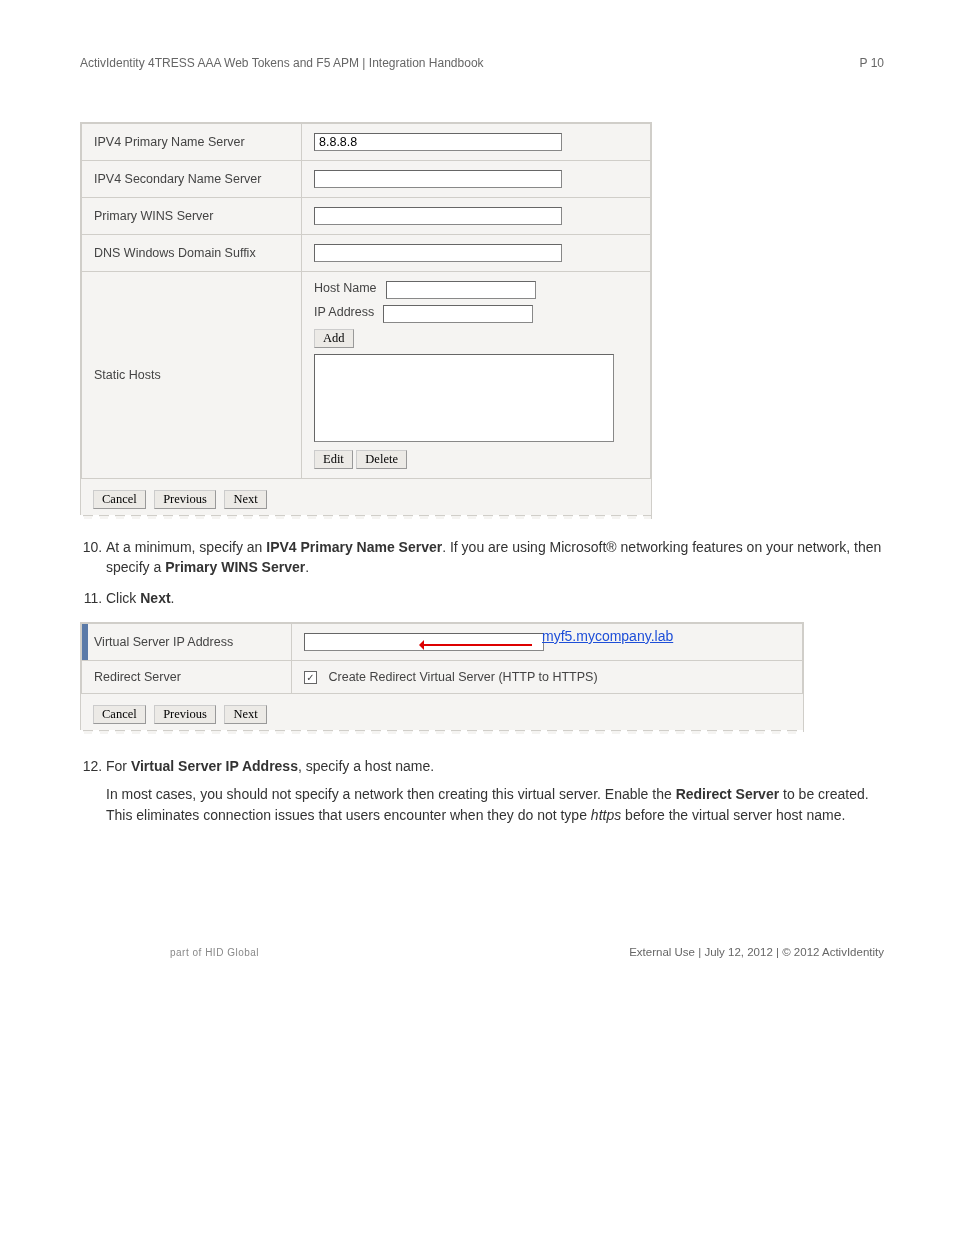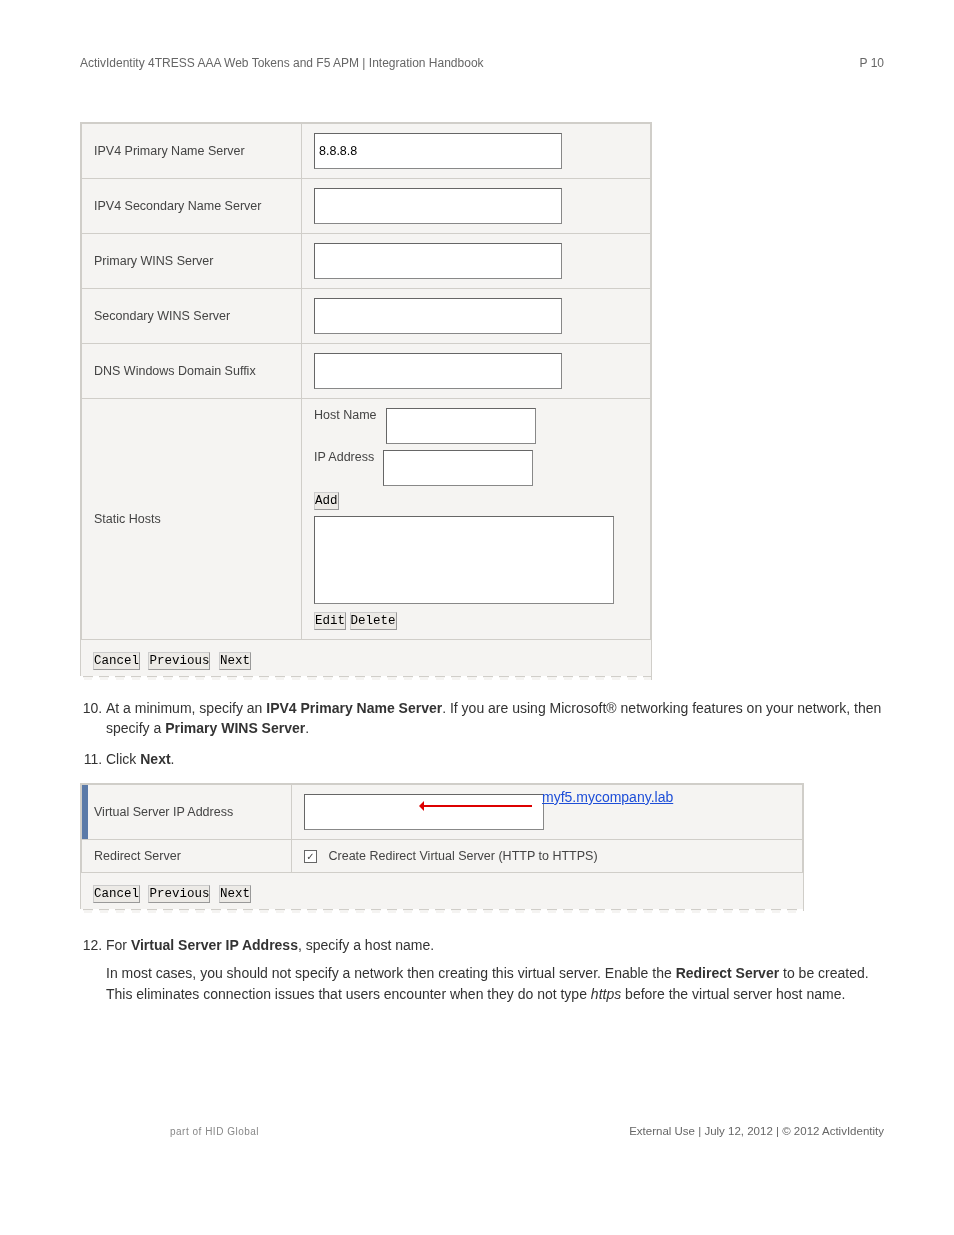--- a/index.html
+++ b/index.html
@@ -50,28 +50,28 @@
   }
   .formtable td.lbl { width: 220px; }
   .txt {
     font-family: inherit;
     font-size: 12.5px;
     padding: 1px 4px;
     border: 1px solid #888;
     border-top-color: #666;
     border-left-color: #666;
     background: #fff;
-    height: 36px;
+    height: 18px;
     width: 248px;
   }
   .txt.sm { width: 150px; }
   .btn {
-    font-family: Liberation Mono, monospace;
+    font-family: Liberation Serif, serif;
     font-size: 12.5px;
-    padding: 1px 0;
+    padding: 1px 8px;
     background: #eceae6;
     border: 1px solid #999;
     border-top-color: #ccc;
     border-left-color: #ccc;
     cursor: pointer;
   }
   .listbox {
     display: block;
     width: 300px;
     height: 88px;
@@ -204,24 +204,20 @@
           <tr>
         <td class="lbl">IPV4 Primary Name Server</td>
         <td><input class="txt" value="8.8.8.8" style=""></td>
       </tr>
       <tr>
         <td class="lbl">IPV4 Secondary Name Server</td>
         <td><input class="txt" value="" style=""></td>
       </tr>
       <tr>
         <td class="lbl">Primary WINS Server</td>
-        <td><input class="txt" value="" style=""></td>
-      </tr>
-      <tr>
-        <td class="lbl">Secondary WINS Server</td>
         <td><input class="txt" value="" style=""></td>
       </tr>
       <tr>
         <td class="lbl">DNS Windows Domain Suffix</td>
         <td><input class="txt" value="" style=""></td>
       </tr>
       <tr>
         <td class="lbl">Static Hosts</td>
         <td>
           <div class="row-inline">

